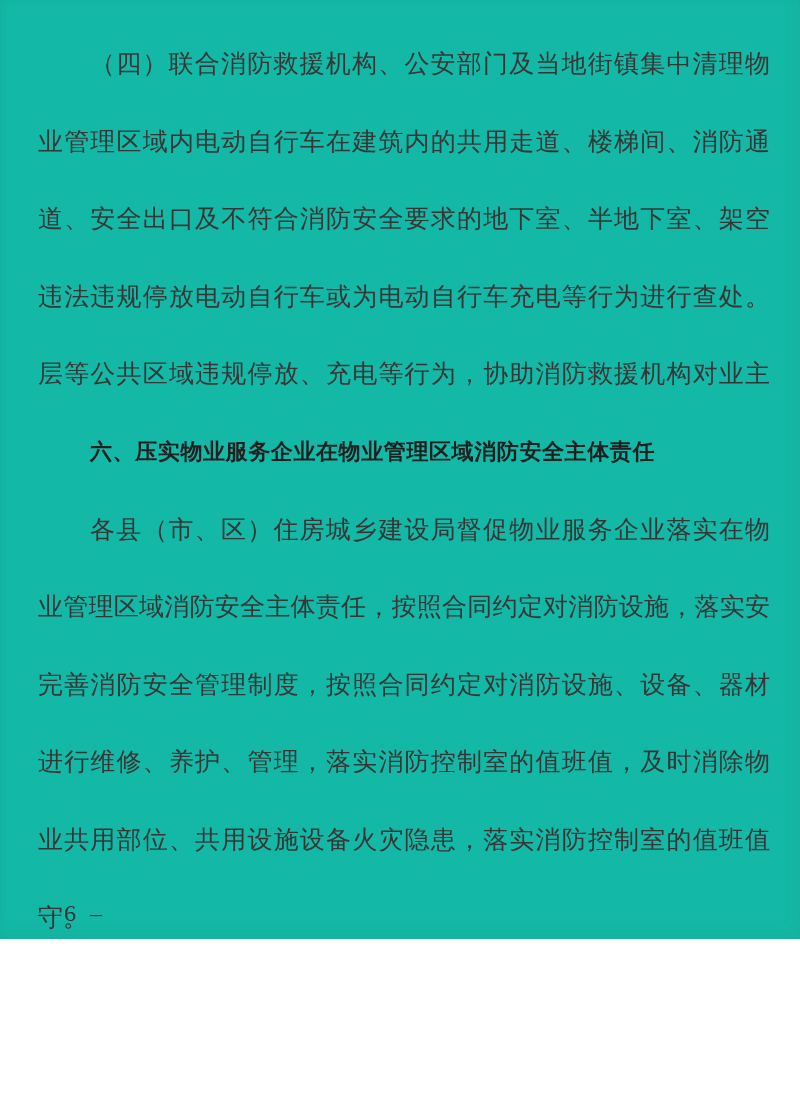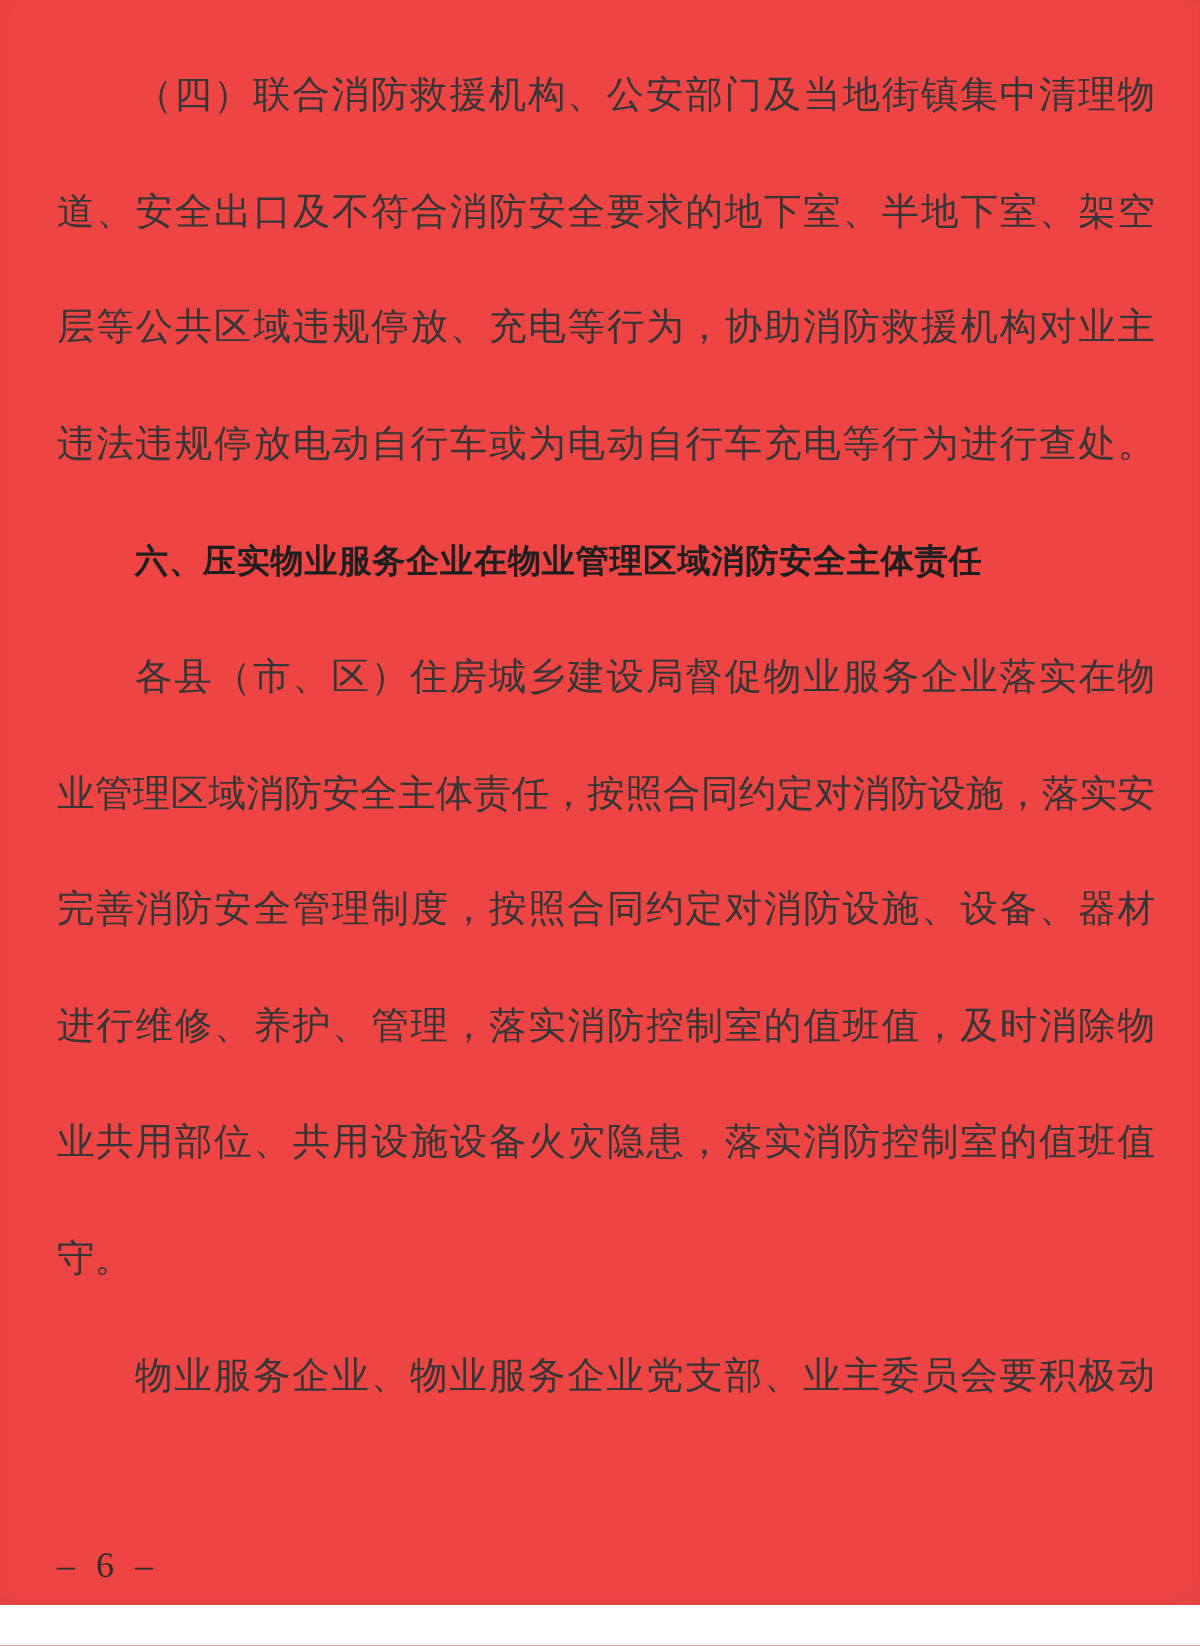--- a/index.html
+++ b/index.html
@@ -3,22 +3,22 @@
 <meta charset="utf-8">
 <style>
   html, body {
     margin: 0;
     padding: 0;
     background: #ffffff;
   }
   .page {
     position: relative;
     width: 800px;
-    height: 1070px;
-    background: #ef4444;
+    height: 939px;
+    background: #14b8a6;
     overflow: hidden;
   }
   
   .page::after {
     content: "";
     position: absolute;
     inset: 0;
     pointer-events: none;
     box-shadow: inset -5px -7px 16px rgba(70,70,70,0.05),
                 inset 2px 0 8px rgba(70,70,70,0.02);
@@ -62,23 +62,24 @@
     letter-spacing: 4px;
     color: #2e2e2e;
   }
 </style>
 </head>
 <body>
 
 <div class="page">
   <main class="text-block">
     <p class="line indent justify">（四）联合消防救援机构、公安部门及当地街镇集中清理物</p>
+    <p class="line justify">业管理区域内电动自行车在建筑内的共用走道、楼梯间、消防通</p>
     <p class="line justify">道、安全出口及不符合消防安全要求的地下室、半地下室、架空</p>
+    <p class="line justify">违法违规停放电动自行车或为电动自行车充电等行为进行查处。</p>
     <p class="line justify">层等公共区域违规停放、充电等行为，协助消防救援机构对业主</p>
-    <p class="line justify">违法违规停放电动自行车或为电动自行车充电等行为进行查处。</p>
     <p class="line indent heading">六、压实物业服务企业在物业管理区域消防安全主体责任</p>
     <p class="line indent justify">各县（市、区）住房城乡建设局督促物业服务企业落实在物</p>
     <p class="line justify">业管理区域消防安全主体责任，按照合同约定对消防设施，落实安</p>
     <p class="line justify">完善消防安全管理制度，按照合同约定对消防设施、设备、器材</p>
     <p class="line justify">进行维修、养护、管理，落实消防控制室的值班值，及时消除物</p>
     <p class="line justify">业共用部位、共用设施设备火灾隐患，落实消防控制室的值班值</p>
     <p class="line">守。</p>
     <p class="line indent justify">物业服务企业、物业服务企业党支部、业主委员会要积极动</p>
 
   </main>

